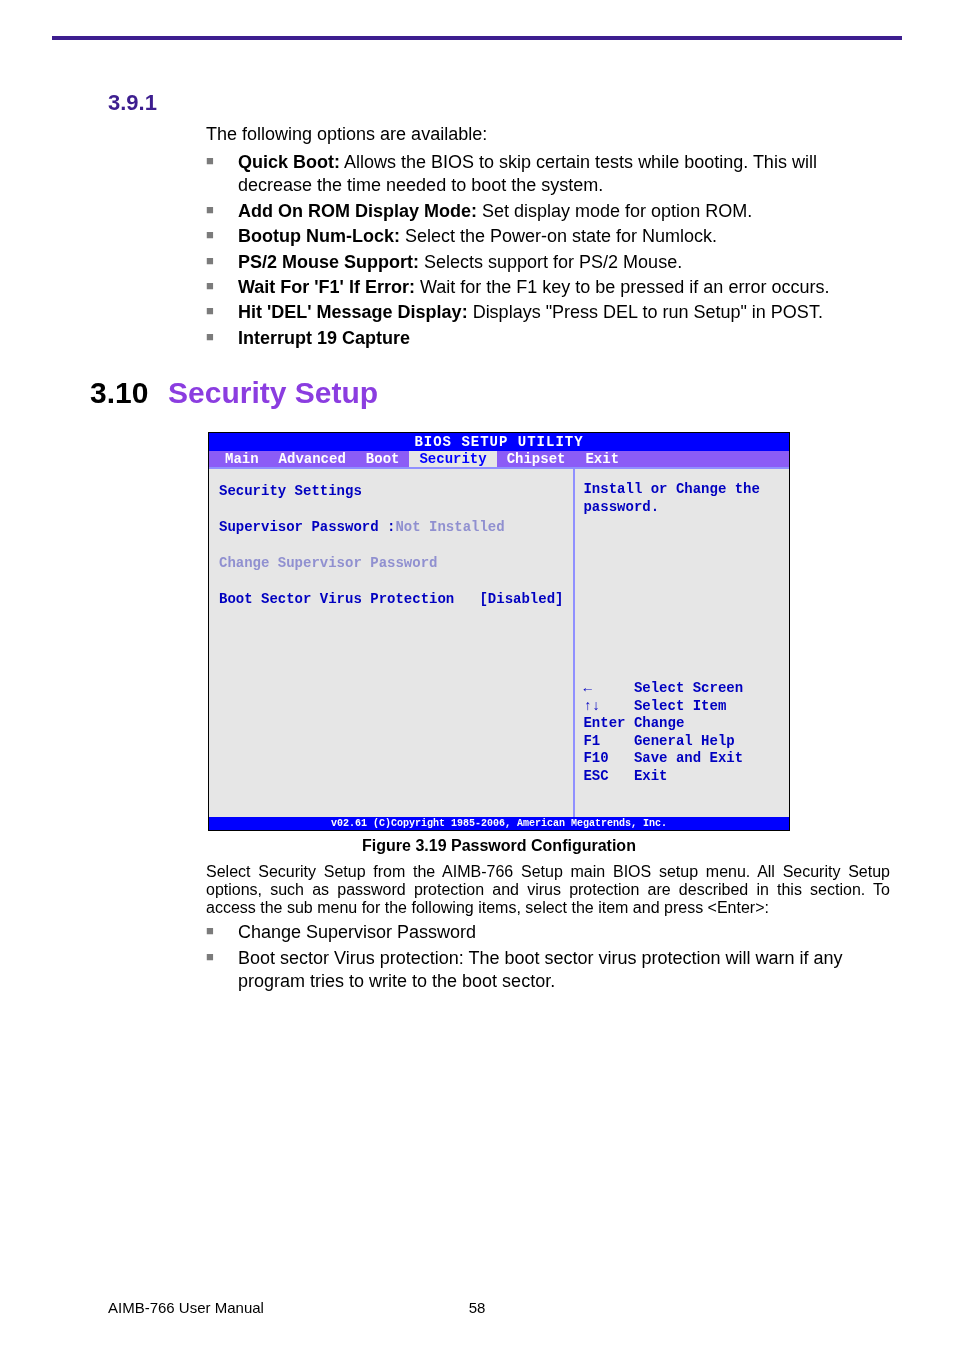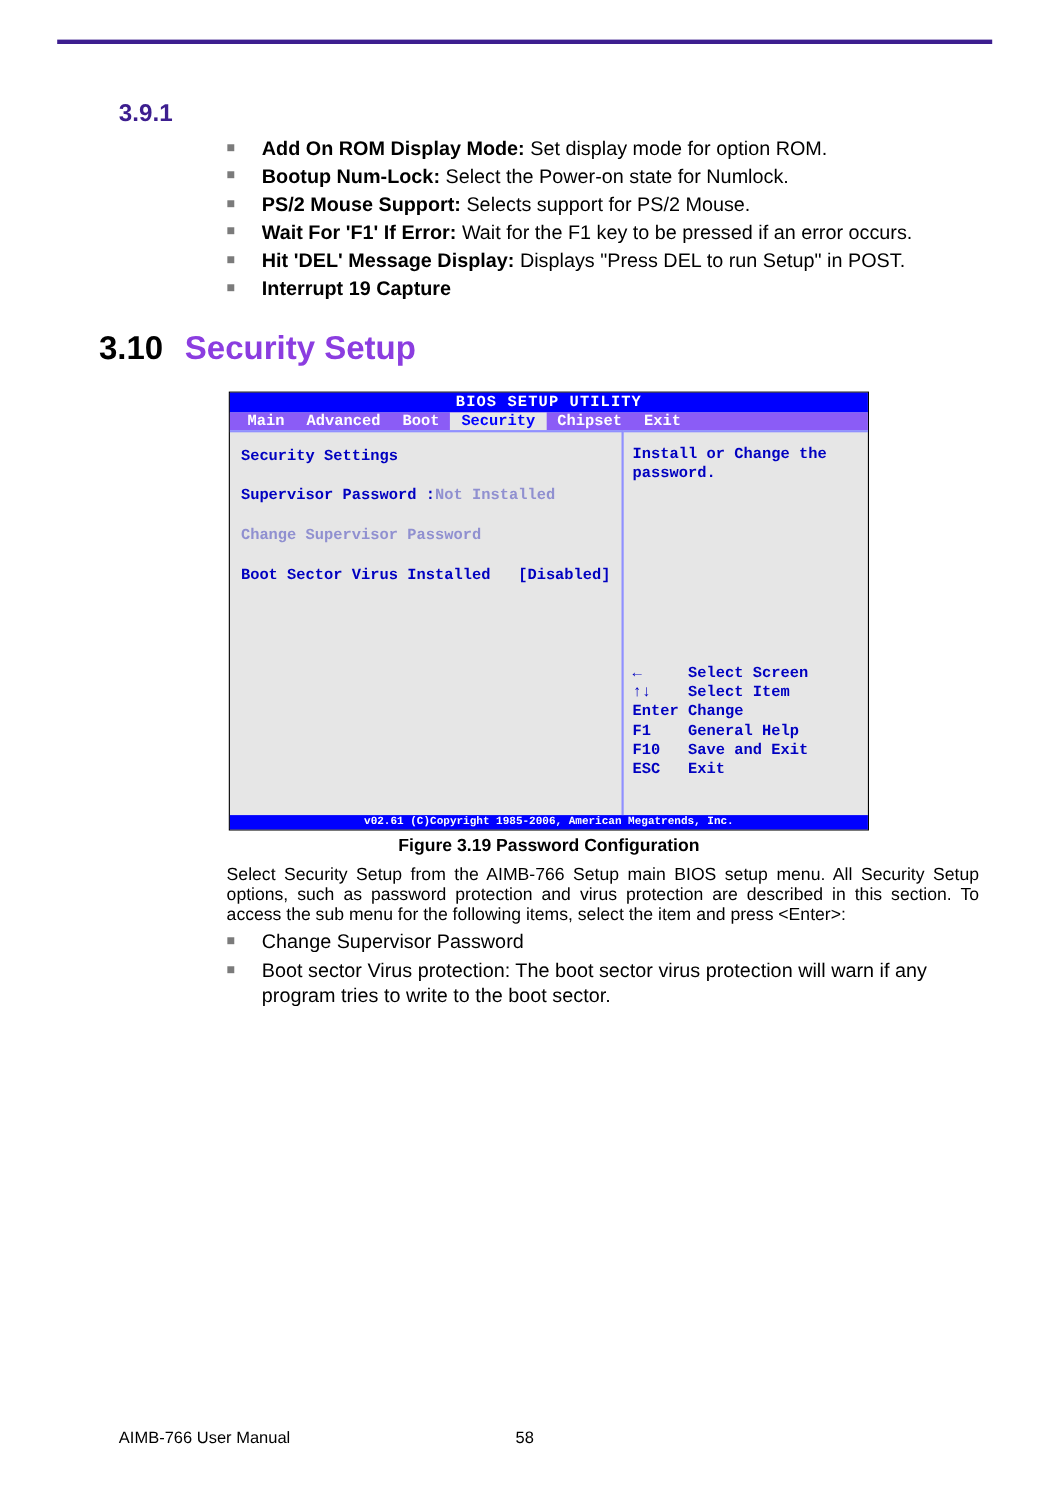--- a/index.html
+++ b/index.html
@@ -40,22 +40,24 @@
 <body>
 
 <div class="page-border-top"></div>
 
 <div class="content">
 
   <div class="subsec-row">
     <div class="subsec-num">3.9.1</div>
   </div>
 
+  <p class="lead">The following options are available:</p>
 
   <ul class="bullets">
+    <li><span class="b-label">Quick Boot:</span><span> Allows the BIOS to skip certain tests while booting. This will decrease the time needed to boot the system.</span></li>
     <li><span class="b-label">Add On ROM Display Mode:</span><span> Set display mode for option ROM.</span></li>
     <li><span class="b-label">Bootup Num-Lock:</span><span> Select the Power-on state for Numlock.</span></li>
     <li><span class="b-label">PS/2 Mouse Support:</span><span> Selects support for PS/2 Mouse.</span></li>
     <li><span class="b-label">Wait For 'F1' If Error:</span><span> Wait for the F1 key to be pressed if an error occurs.</span></li>
     <li><span class="b-label">Hit 'DEL' Message Display:</span><span> Displays "Press DEL to run Setup" in POST.</span></li>
     <li><span class="b-label">Interrupt 19 Capture</span><span></span></li>
   </ul>
 
   <div class="sec-row">
     <div class="sec-num">3.10</div>
@@ -73,21 +75,21 @@
       <div class="tab">Exit</div>
     </div>
     <div class="bios-body">
       <div class="bios-left">
         <div>Security Settings</div>
         <div>&nbsp;</div>
         <div><span>Supervisor Password :</span><span class="muted">Not Installed</span></div>
         <div>&nbsp;</div>
         <div class="muted">Change Supervisor Password</div>
         <div>&nbsp;</div>
-        <div><span>Boot Sector Virus Installed </span><span>  [Disabled]</span></div>
+        <div><span>Boot Sector Virus Protection </span><span>  [Disabled]</span></div>
       </div>
       <div class="bios-right">
         <div class="help-text">Install or Change the password.</div>
         <div class="nav-keys">
           <div class="row">←     Select Screen</div>
           <div class="row">↑↓    Select Item</div>
           <div class="row">Enter Change</div>
           <div class="row">F1    General Help</div>
           <div class="row">F10   Save and Exit</div>
           <div class="row">ESC   Exit</div>

